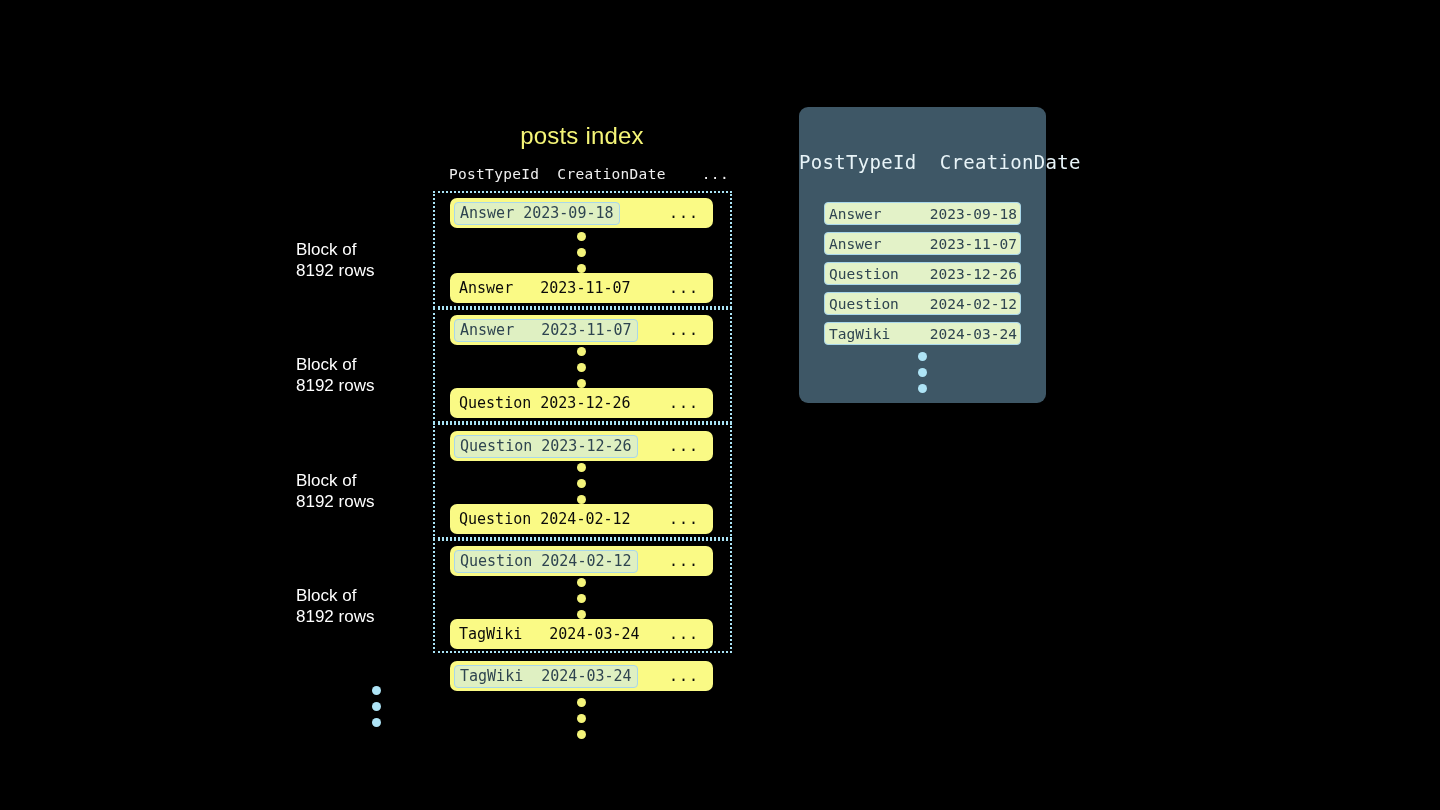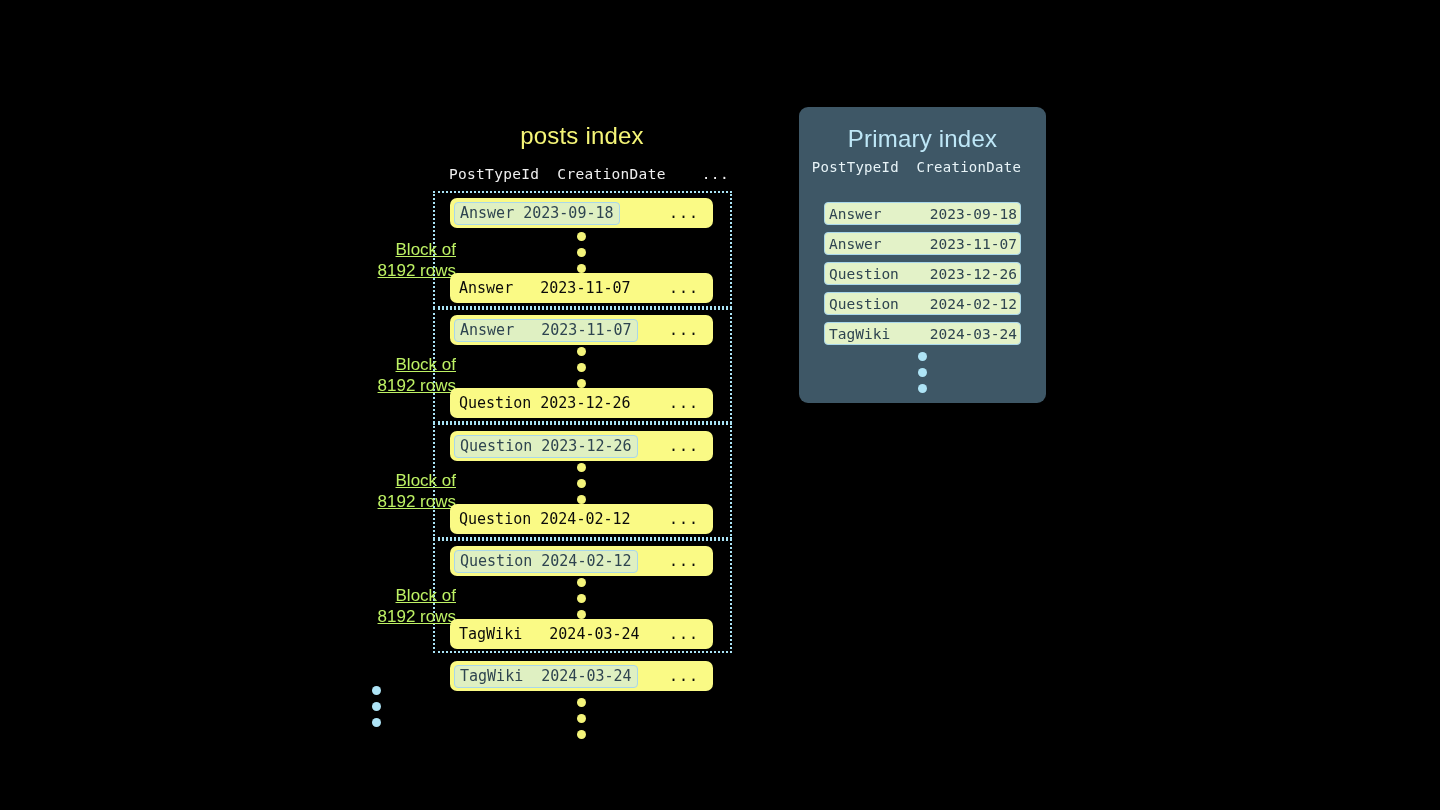--- a/index.html
+++ b/index.html
@@ -69,37 +69,37 @@
     width:10px;
     display:flex;flex-direction:column;align-items:center;gap:7px;
   }
   .vdots i{display:block;width:9px;height:9px;border-radius:50%;}
   .vdots.yellow i{background:#F4F47A;}
   .vdots.blue i{background:#AEE4F6;}
 
   
   .block-label{
     position:absolute;
-    width:160px;text-align:right;
-    font-size:17px;line-height:21px;color:#bef264;text-decoration:underline;
+    width:160px;text-align:left;
+    font-size:17px;line-height:21px;color:#ffffff;
   }
 
   
   #primary-index-panel{
     position:absolute;left:799px;top:107px;width:247px;height:296px;
     background:#3E5766;border-radius:9px;
   }
   #primary-index-title{
     position:absolute;left:0;top:18px;width:247px;text-align:center;
     font-size:24px;color:#BEE7F7;letter-spacing:.2px;
   }
   #index-col-headers{
-    position:absolute;left:0;top:52px;width:235px;text-align:center;
-    font-family:"DejaVu Sans Mono","Liberation Mono",monospace;
-    font-size:14px;color:#E8F4F8;letter-spacing:.3px;
+    position:absolute;left:0;top:44px;width:235px;text-align:center;
+    font-family:"DejaVu Sans Mono","Liberation Mono",monospace;
+    font-size:19px;color:#E8F4F8;letter-spacing:.3px;
     white-space:pre;
   }
   .index-row{
     position:absolute;left:25px;width:197px;height:23px;
     background:#E3F2C8;
     border:1.5px solid #A9D7EA;
     border-radius:4px;
     box-sizing:border-box;
     display:flex;align-items:center;
     font-family:"DejaVu Sans Mono","Liberation Mono",monospace;
@@ -209,21 +209,20 @@
       <i></i>
       <i></i>
     </div>
   <div class="vdots blue" style="left:371px;top:686px;">
       <i></i>
       <i></i>
       <i></i>
     </div>
 
   <div id="primary-index-panel">
-    <div id="primary-index-title">Primary index</div>
     <div id="index-col-headers">PostTypeId  CreationDate</div>
 
     <div class="index-row" style="top:95px;">
       <span class="ptype">Answer</span>
       <span class="cdate">2023-09-18</span>
     </div>
     <div class="index-row" style="top:125px;">
       <span class="ptype">Answer</span>
       <span class="cdate">2023-11-07</span>
     </div>

